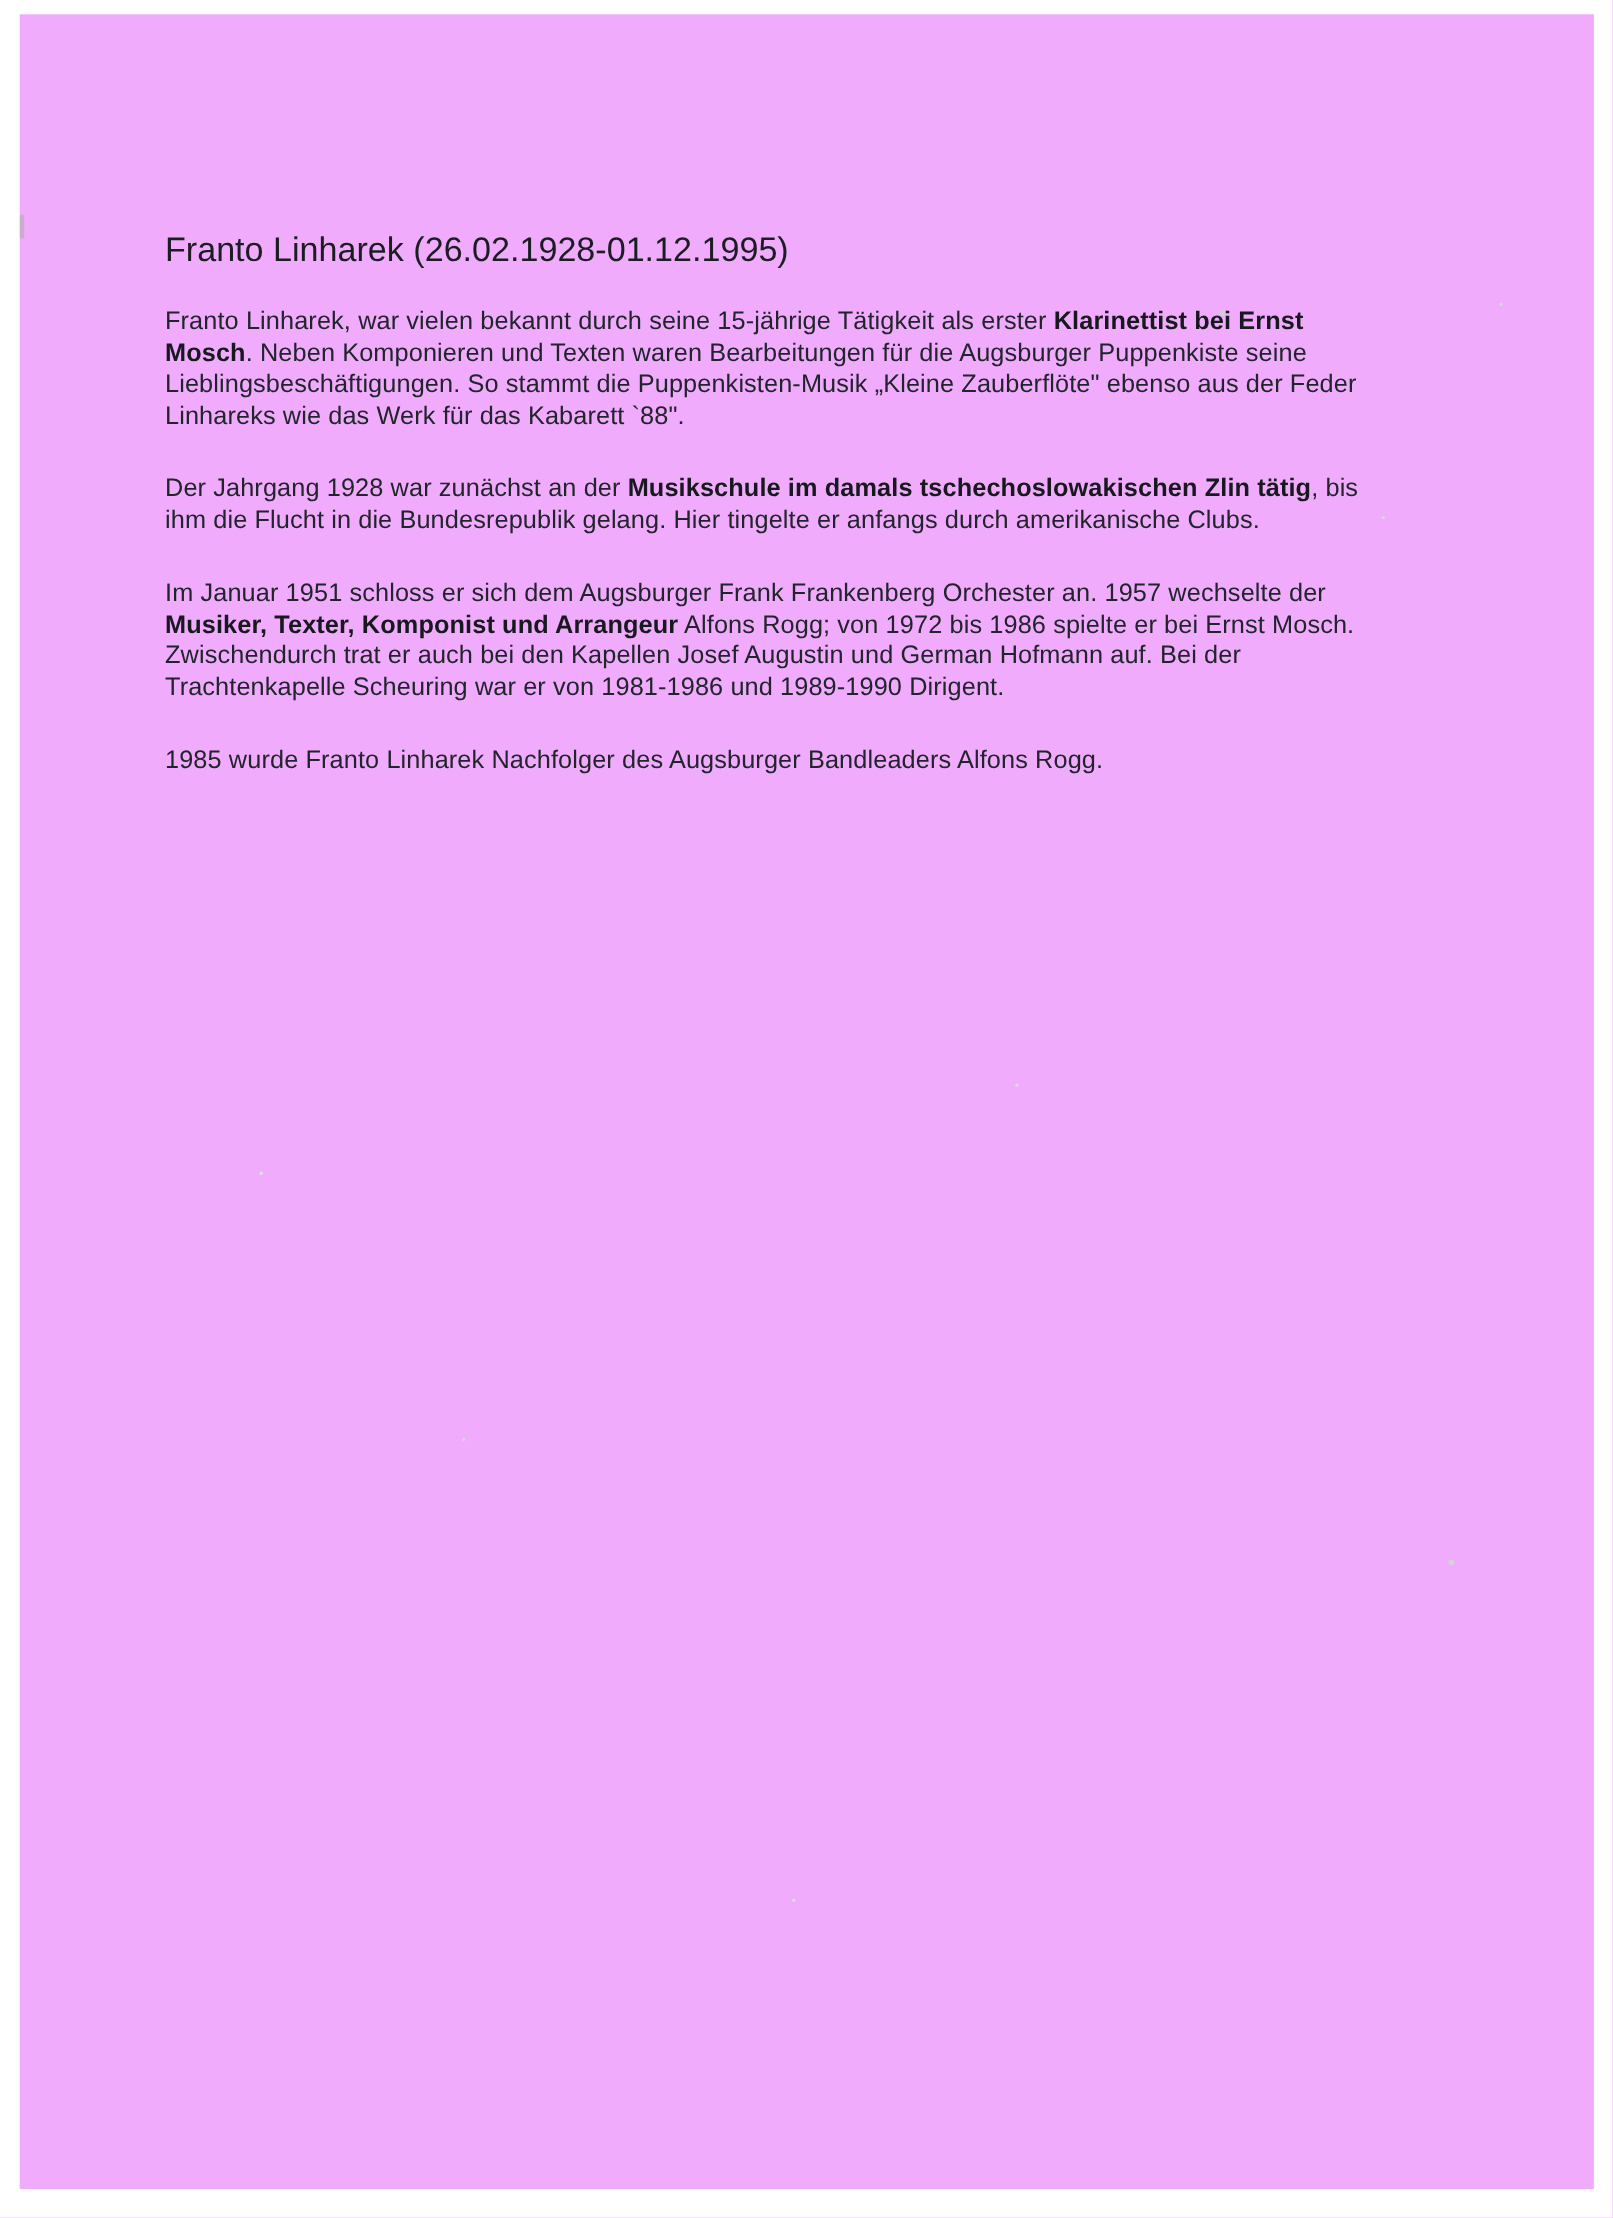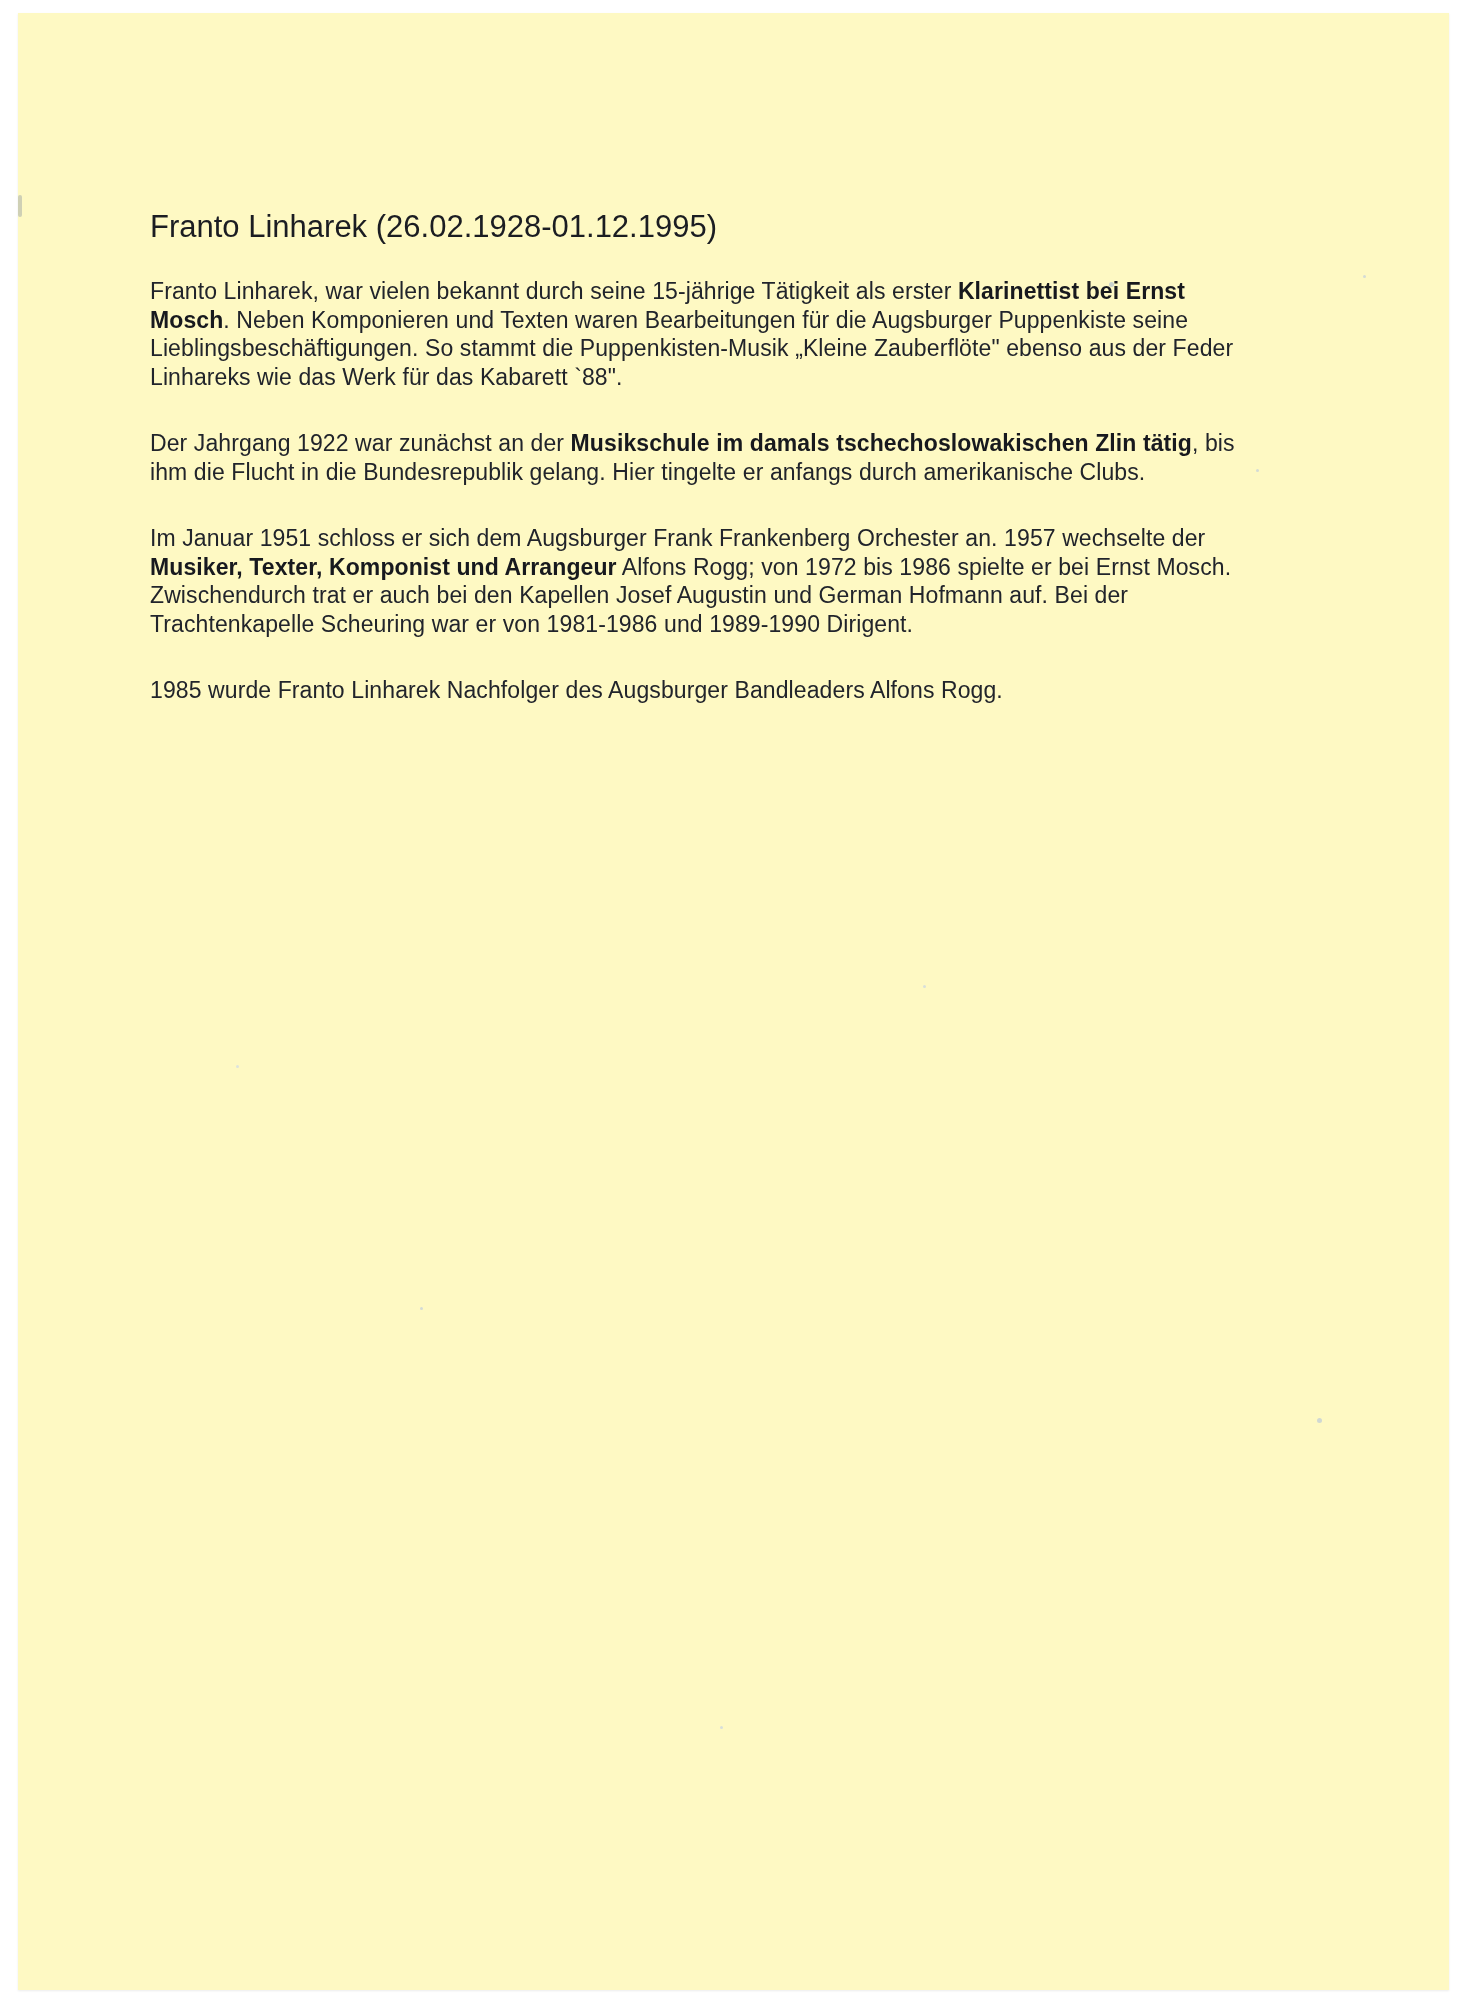--- a/index.html
+++ b/index.html
@@ -13,21 +13,21 @@
     position: relative;
     font-family: "Liberation Sans", "DejaVu Sans", sans-serif;
     overflow: hidden;
   }
   .paper {
     position: absolute;
     left: 18px;
     right: 17px;
     top: 13px;
     bottom: 26px;
-    background: #fef9c3;
+    background: #f0abfc;
     box-shadow: 0 1px 2px rgba(0,0,0,0.08);
   }
   .content {
     position: absolute;
     left: 132px;
     top: 196px;
     width: 1092px;
   }
   .doc-title {
     font-size: 31px;
@@ -85,21 +85,21 @@
 
   <div class="content">
 
     <h1 class="doc-title">Franto Linharek (26.02.1928-01.12.1995)</h1>
 
     <p class="para">
       <span>Franto Linharek, war vielen bekannt durch seine 15-jährige Tätigkeit als erster </span><span class="b">Klarinettist bei Ernst Mosch</span><span>. Neben Komponieren und Texten waren Bearbeitungen für die Augsburger Puppenkiste seine Lieblingsbeschäftigungen. So stammt die Puppenkisten-Musik „Kleine Zauberflöte" ebenso aus der Feder Linhareks wie das Werk für das Kabarett `88".</span>
     </p>
 
     <p class="para">
-      <span>Der Jahrgang 1922 war zunächst an der </span><span class="b">Musikschule im damals tschechoslowakischen Zlin tätig</span><span>, bis ihm die Flucht in die Bundesrepublik gelang. Hier tingelte er anfangs durch amerikanische Clubs.</span>
+      <span>Der Jahrgang 1928 war zunächst an der </span><span class="b">Musikschule im damals tschechoslowakischen Zlin tätig</span><span>, bis ihm die Flucht in die Bundesrepublik gelang. Hier tingelte er anfangs durch amerikanische Clubs.</span>
     </p>
 
     <p class="para">
       <span>Im Januar 1951 schloss er sich dem Augsburger Frank Frankenberg Orchester an. 1957 wechselte der </span><span class="b">Musiker, Texter, Komponist und Arrangeur</span><span> Alfons Rogg; von 1972 bis 1986 spielte er bei Ernst Mosch. Zwischendurch trat er auch bei den Kapellen Josef Augustin und German Hofmann auf. Bei der Trachtenkapelle Scheuring war er von 1981-1986 und 1989-1990 Dirigent.</span>
     </p>
 
     <p class="para">
       <span>1985 wurde Franto Linharek Nachfolger des Augsburger Bandleaders Alfons Rogg.</span>
     </p>
 

